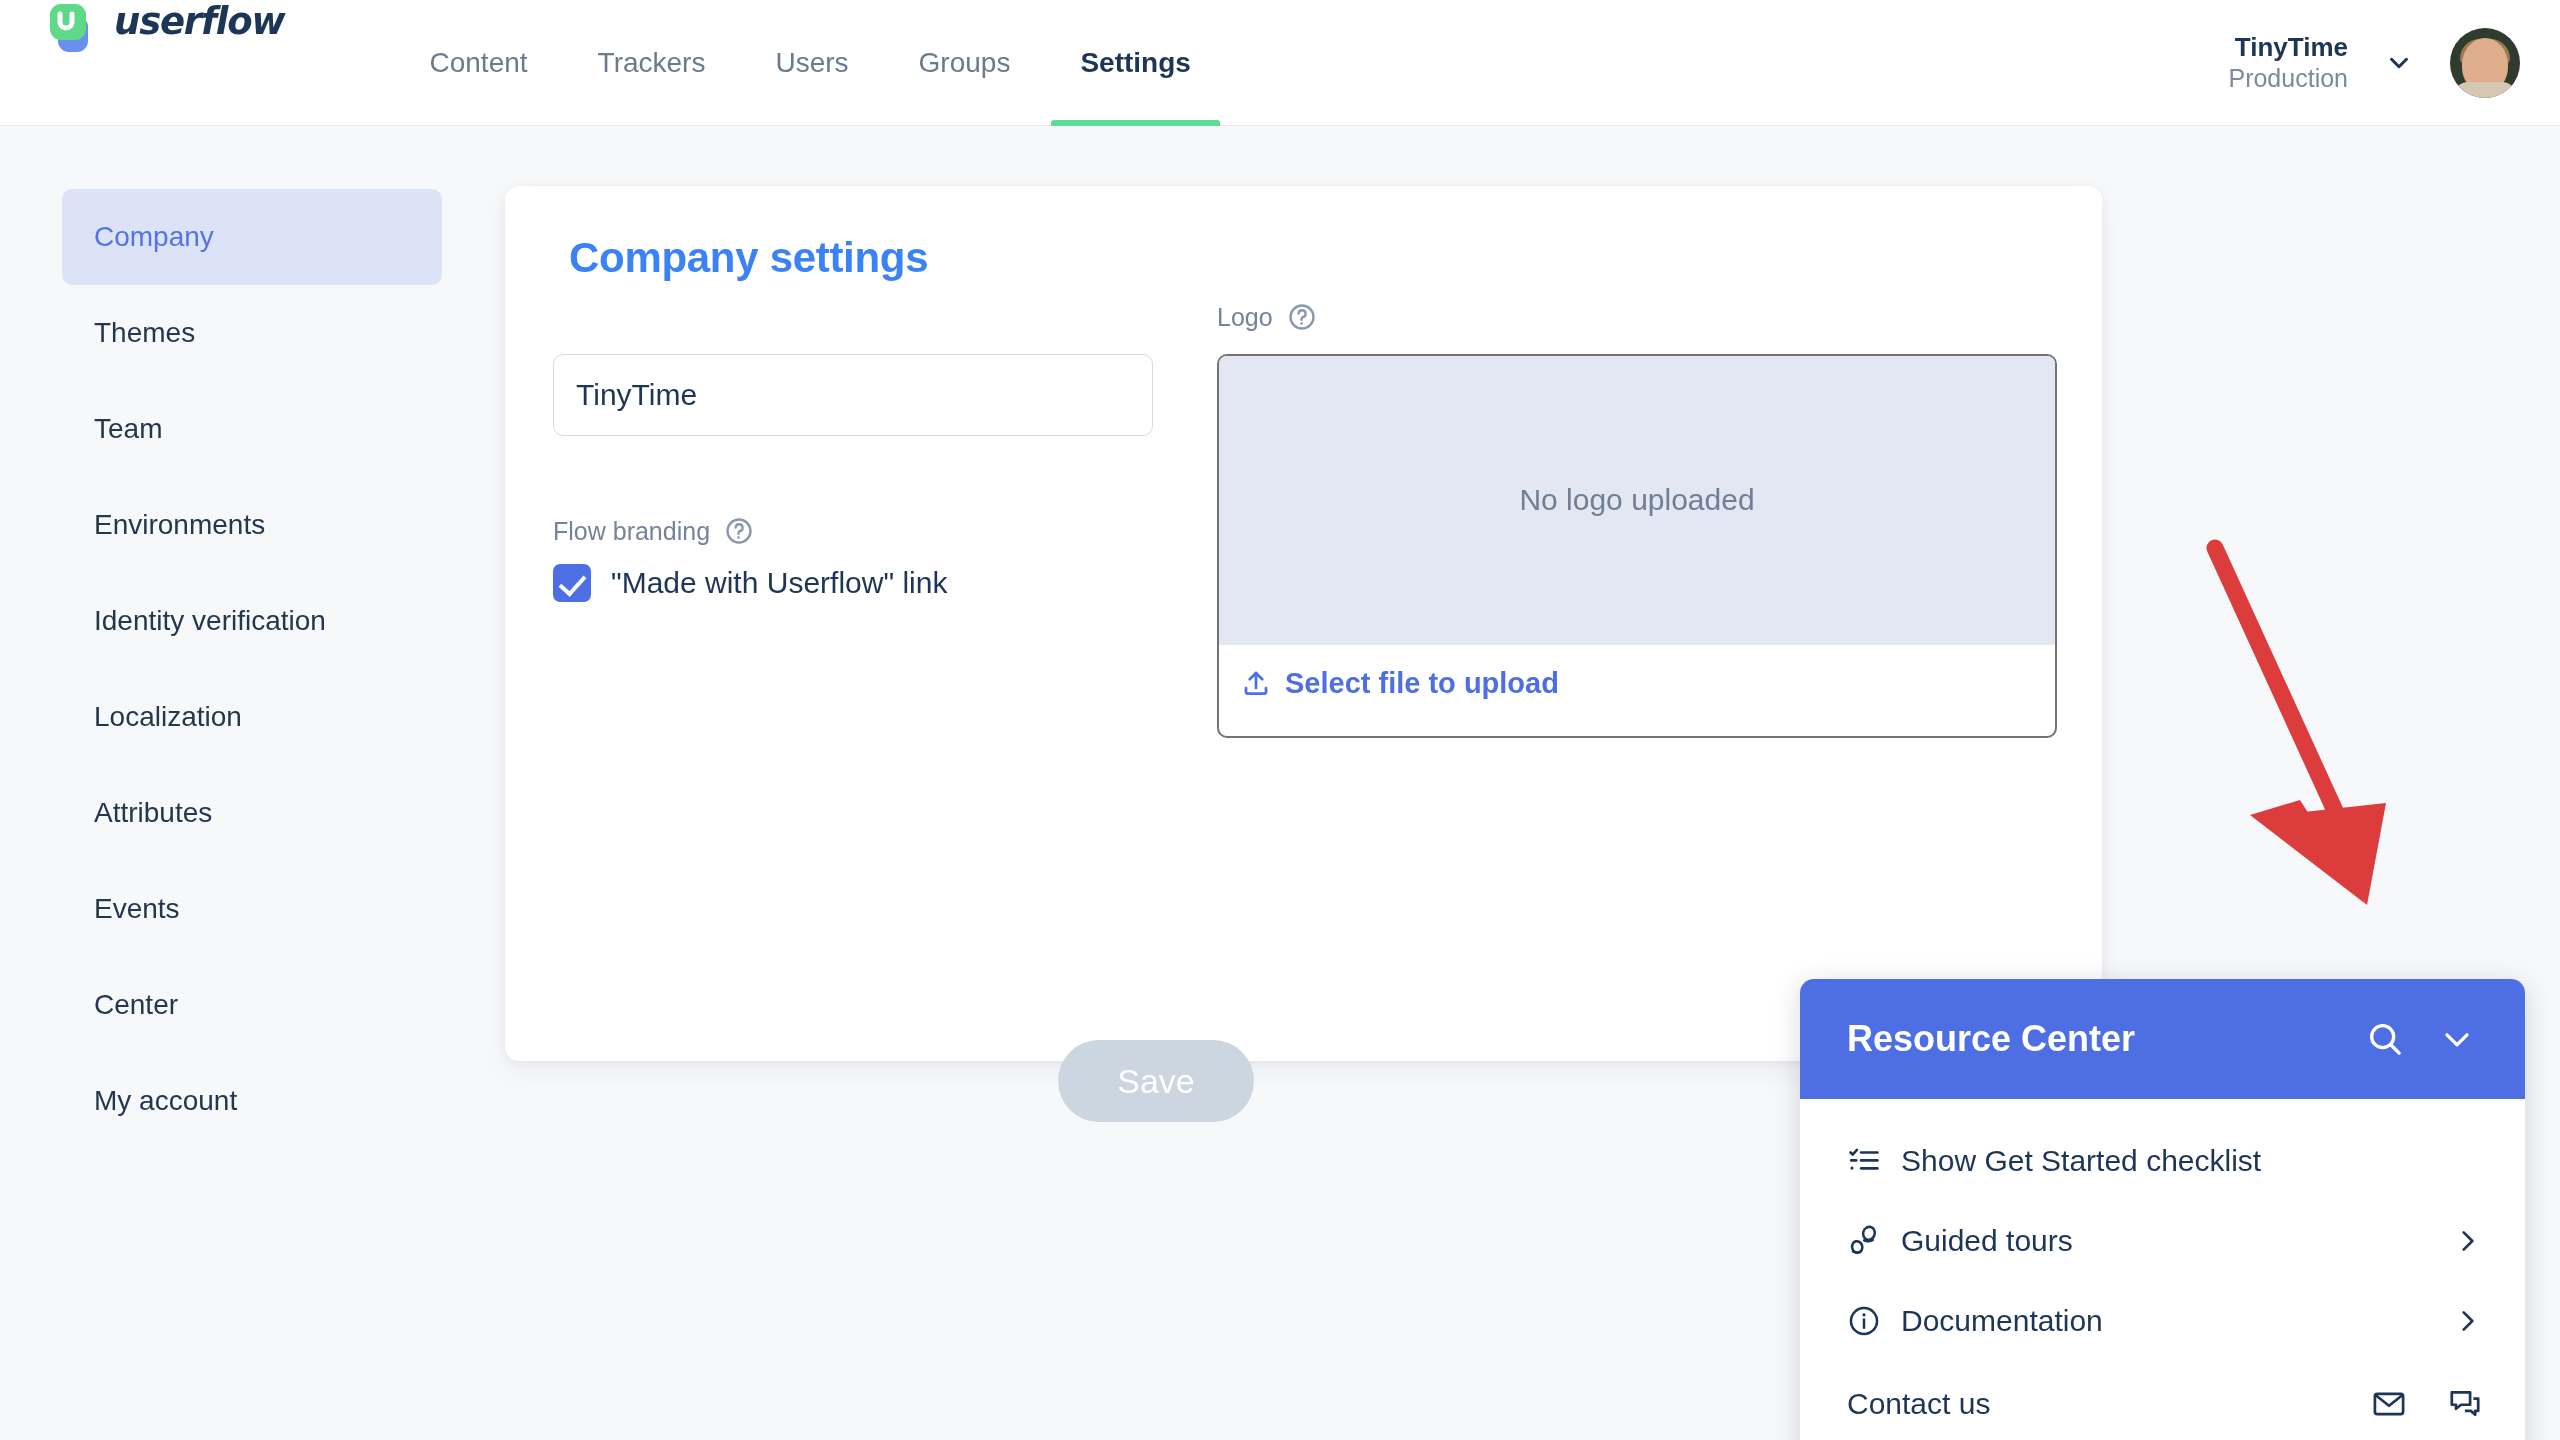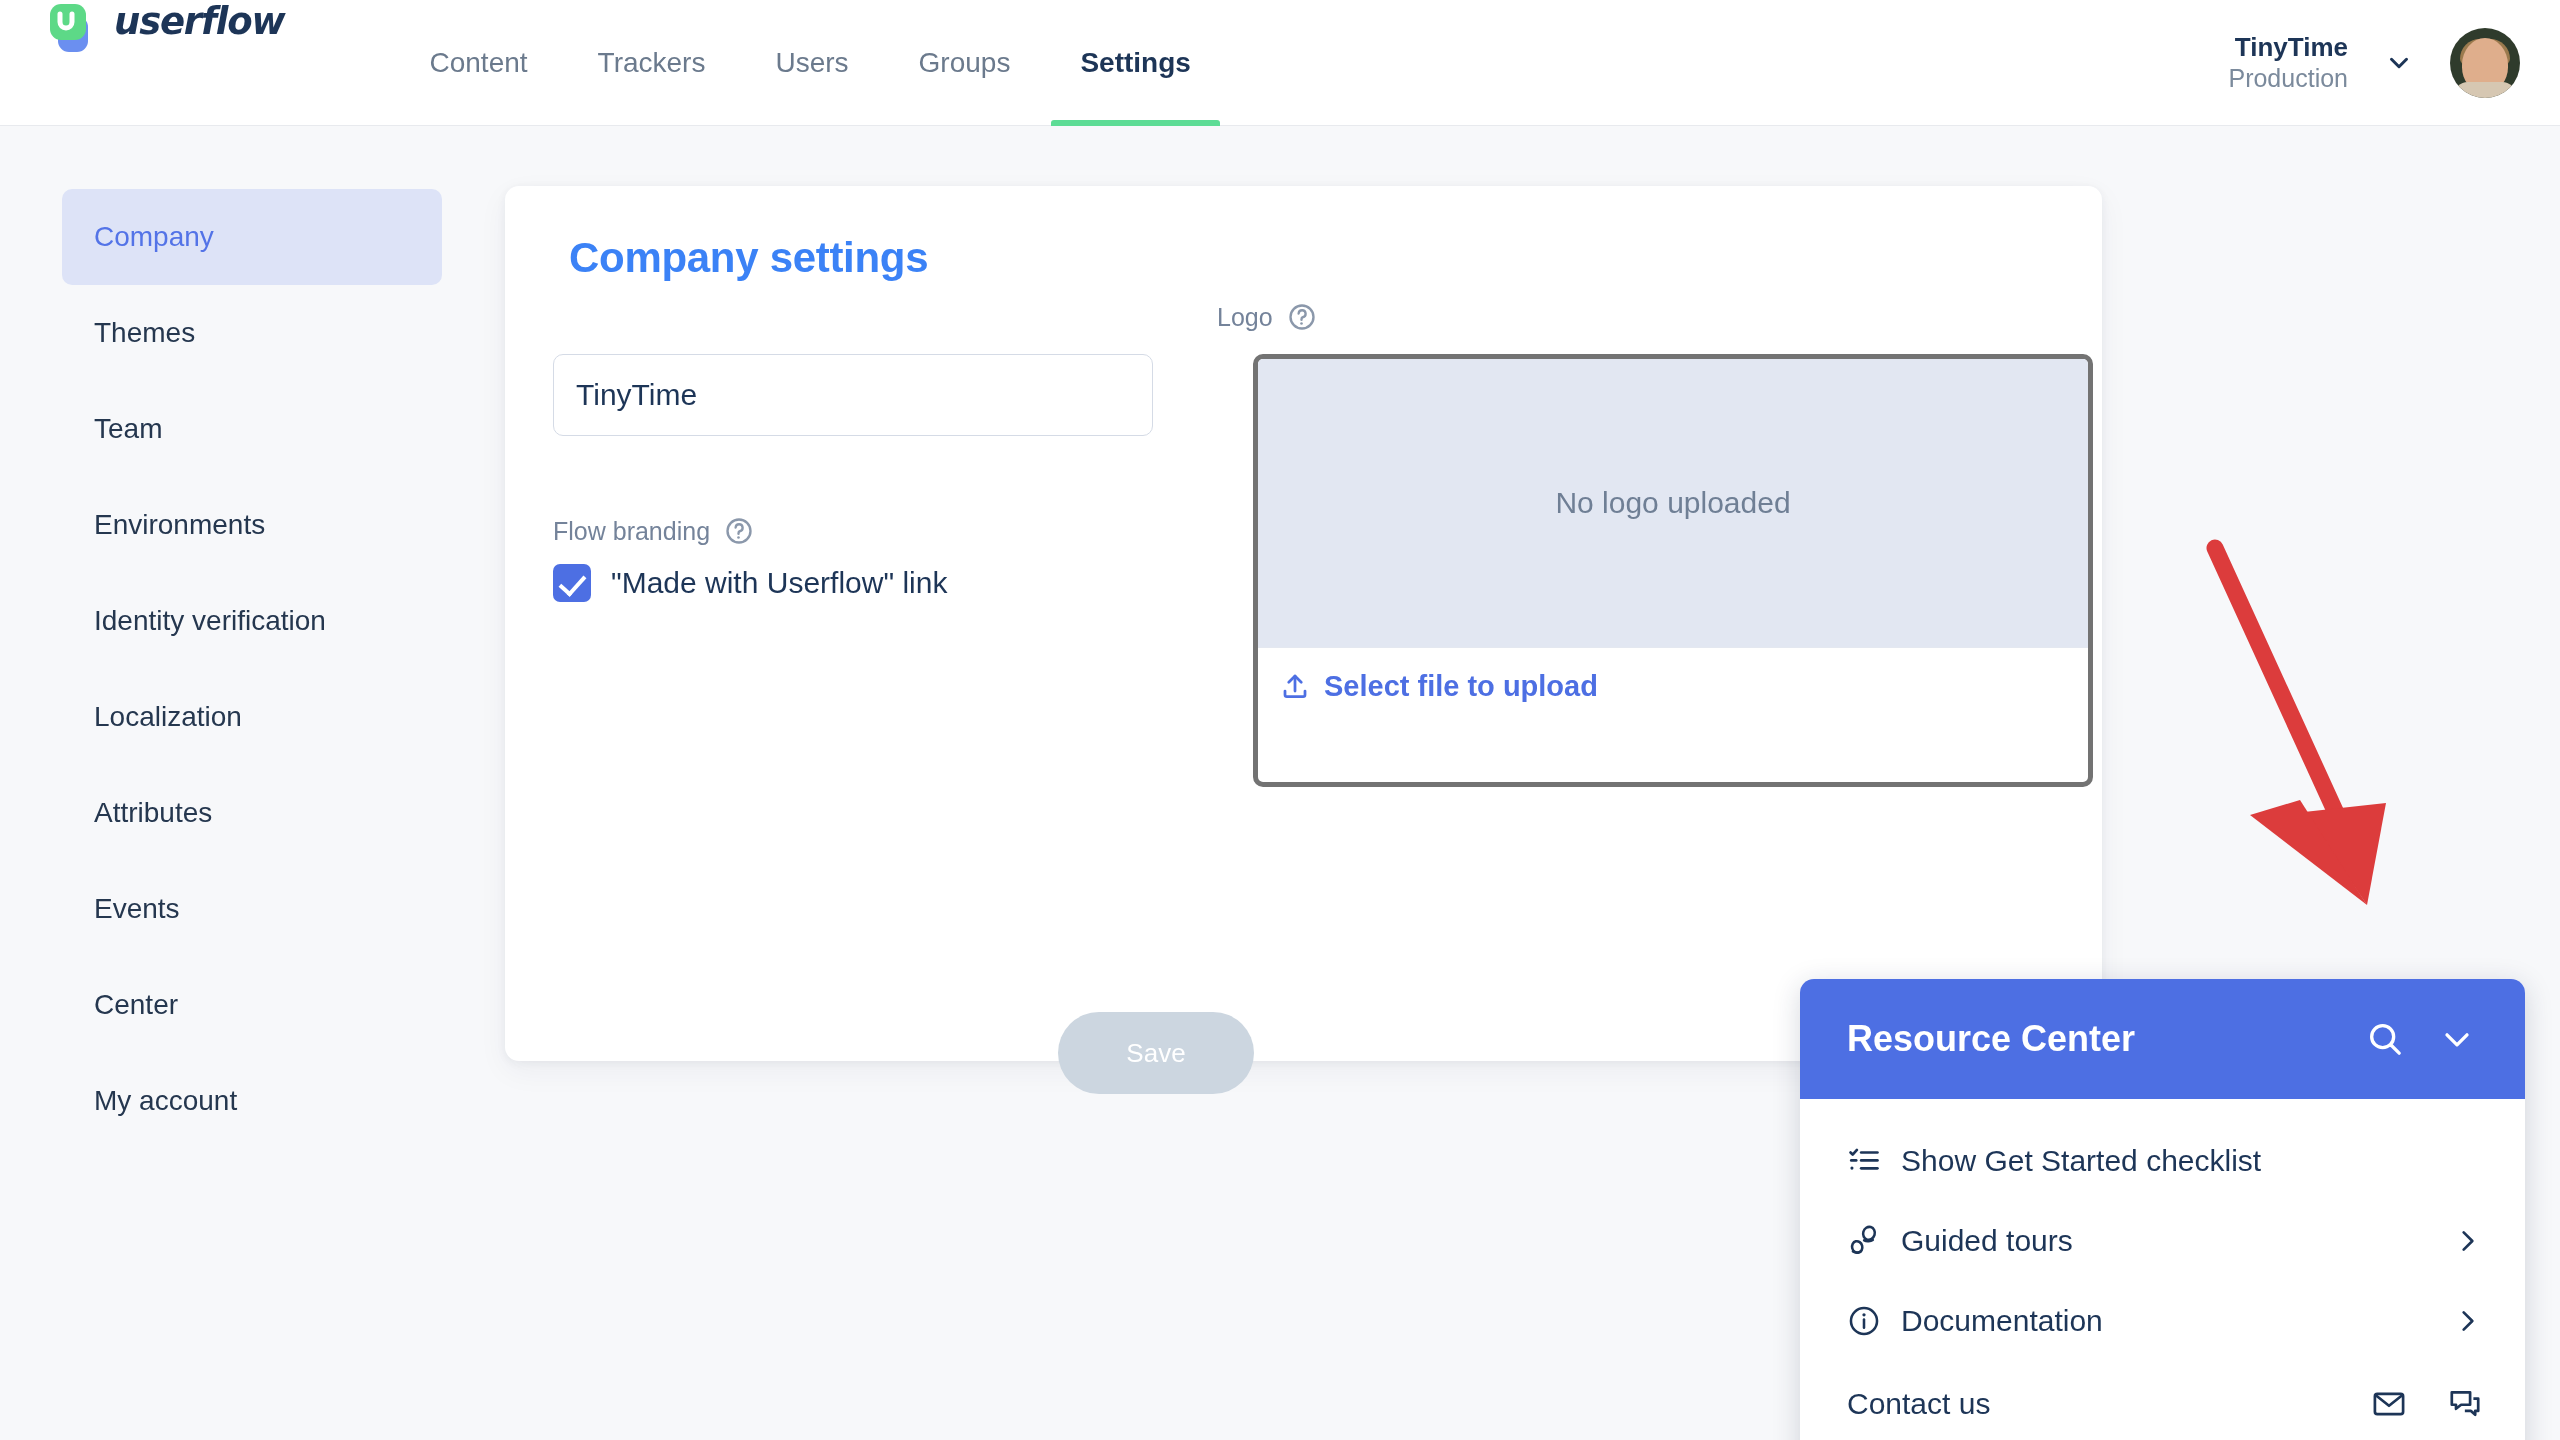--- a/index.html
+++ b/index.html
@@ -126,42 +126,41 @@
     border: solid #fff; border-width: 0 4px 4px 0;
     transform: rotate(42deg);
   }
   .check-text { font-size: 30px; color: #1d3557; }
 
   
   .logo-block { position: absolute; left: 712px; top: 168px; width: 840px; }
   .logo-label-row { display: flex; align-items: center; gap: 14px; margin-bottom: 16px;
                     position: absolute; top: -52px; left: 0; }
   .logo-frame {
-    width: 840px; height: 433px;
-    border: 5px solid #737373; border-radius: 10px; overflow: hidden;
+    width: 840px; height: 384px;
+    border: 2px solid #737373; border-radius: 10px; overflow: hidden;
     background: #fff;
-    margin-left: 36px;
   }
   .logo-preview {
     height: 288px; background: #e2e7f2;
     display: flex; align-items: center; justify-content: center;
     font-size: 30px; color: #6f7f95;
   }
   .logo-upload {
     height: 77px; display: flex; align-items: center; gap: 14px;
     padding-left: 22px; cursor: pointer;
     border-top: 1px solid #e4e8f0;
   }
   .upload-text { font-size: 29px; color: #4d6fe3; font-weight: 600; }
 
   .save-btn {
-    position: absolute; left: 553px; top: 826px;
+    position: absolute; left: 553px; top: 854px;
     width: 196px; height: 82px; border: none; border-radius: 41px;
     background: #ccd6e0; color: #ffffff;
-    font-size: 26px; font-family: "Liberation Sans", sans-serif;
+    font-size: 34px; font-family: "Liberation Sans", sans-serif;
     cursor: default;
   }
 
   
   .rc {
     position: absolute; left: 1800px; top: 853px;
     width: 725px; height: 554px;
     background: #ffffff; border-radius: 14px;
     box-shadow: 0 6px 28px rgba(25,40,70,.18);
     overflow: hidden;

